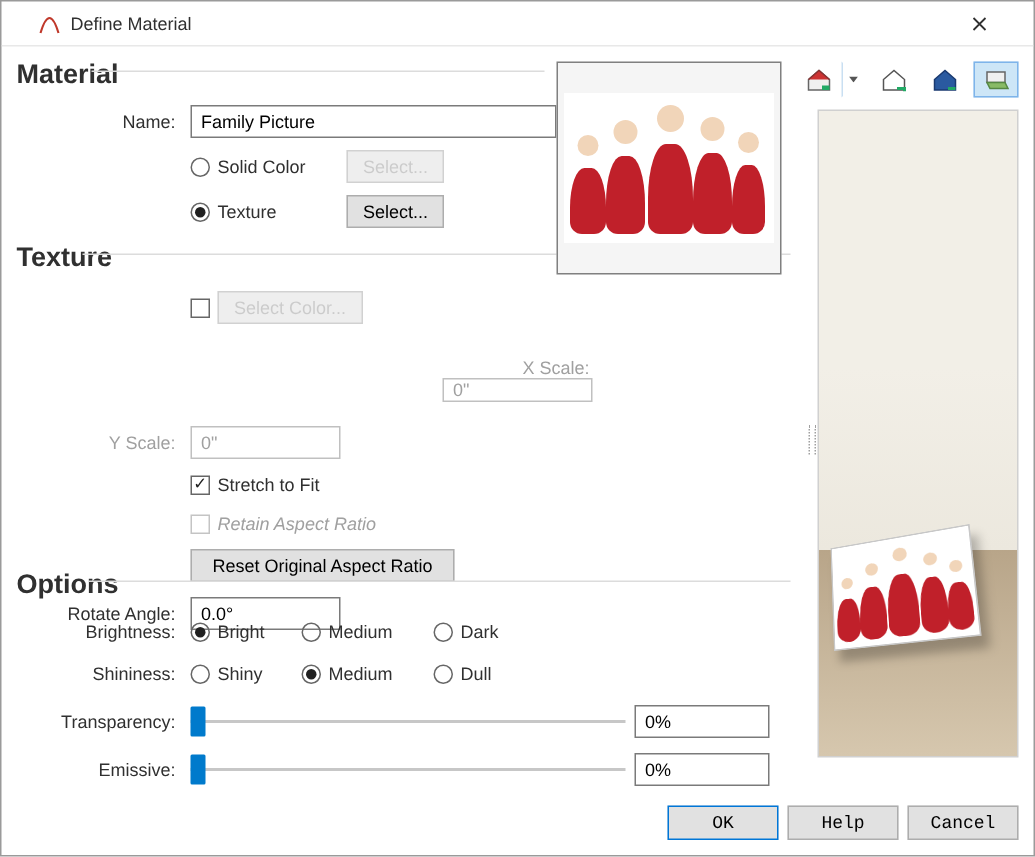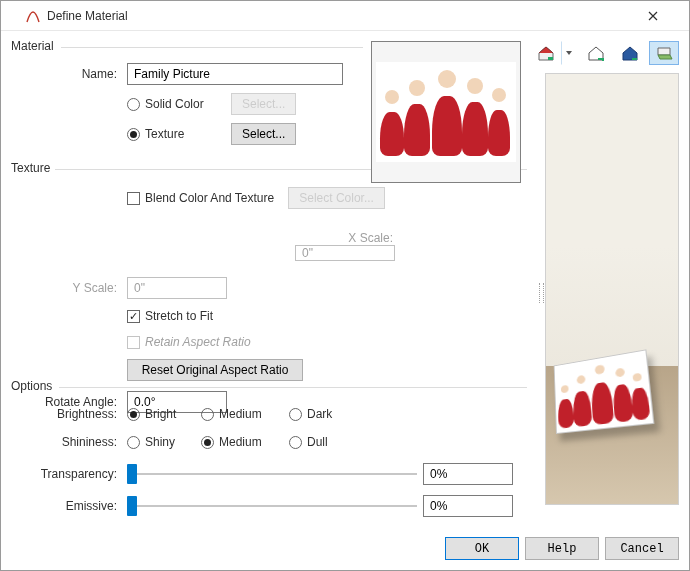--- a/index.html
+++ b/index.html
@@ -4,21 +4,21 @@
 <style>
   :root { --border: #bfbfbf; --light-border: #d8d8d8; --text: #303030; --disabled: #a0a0a0; --btn-face: #e1e1e1; --btn-face-light: #eaeaea; --accent: #0076d7; }
   * { box-sizing: border-box; }
   body { margin:0; padding:0; width:690px; height:571px; font-family: "Segoe UI", Tahoma, sans-serif; font-size:12px; color:var(--text); background:#fff; border:1px solid #9a9a9a; position:relative; }
   .titlebar { height:30px; display:flex; align-items:center; padding:0 24px; border-bottom:1px solid #e8e8e8; }
   .titlebar .app-icon { width:16px; height:16px; margin-right:6px; display:flex; }
   .titlebar .title { flex:1; font-size:12px; }
   .titlebar .close { width:40px; height:30px; display:flex; align-items:center; justify-content:center; margin-right:-8px; }
   .client { position:absolute; top:30px; left:0; right:0; bottom:0; padding:8px 10px; }
   fieldset { border:0; padding:0; margin:0 0 10px 0; position:relative; }
-  .group-title { font-size:12px; color:var(--text); }
+  .group-title { font-size:18px; color:var(--text);font-weight:bold; }
   .group-line { position:absolute; height:1px; background:#dcdcdc; }
   .row { display:flex; align-items:center; height:26px; }
   .lbl { width:116px; text-align:right; padding-right:10px; }
   input[type=text] { height:22px; border:1px solid #7a7a7a; padding:0 6px; font-family:inherit; font-size:12px; outline:none; background:#fff; }
   input[type=text]:disabled { color:var(--disabled); background:#fff; border-color:#c0c0c0; }
   .btn { height:22px; min-width:62px; border:1px solid #adadad; background:var(--btn-face); font-family:inherit; font-size:12px; padding:0 10px; cursor:default; }
   .btn:disabled { opacity:0.55; }
   .btn-main { height:23px; min-width:74px; border:1px solid #adadad; background:var(--btn-face); font-family:Liberation Mono, monospace; font-size:12px; padding:0 10px; }
   .btn-primary { border-color:var(--accent); }
   .radio, .check { width:13px; height:13px; border:1px solid #666; display:inline-flex; align-items:center; justify-content:center; margin-right:5px; flex:none; }
@@ -66,21 +66,21 @@
 </div>
 
 <div class="client">
 
   <fieldset style="height:112px;">
     <span class="group-title">Material</span>
     <div class="group-line" style="top:8px; left:50px; width:302px;"></div>
 
     <div class="row" style="margin-top:8px;">
       <span class="lbl">Name:</span>
-      <input type="text" style="width: 216px;" value="Family Picture">
+      <input type="text" style="width: 244px;" value="Family Picture">
     </div>
     <div class="row" style="margin-top:4px;">
       <span class="lbl"></span>
       <span class="radio"></span>
       <span class="opt-label" style="width:72px;">Solid Color</span>
       <button class="btn" disabled=""><span>Select...</span></button>
     </div>
     <div class="row" style="margin-top:4px;">
       <span class="lbl"></span>
       <span class="radio checked"></span>
@@ -89,21 +89,20 @@
     </div>
   </fieldset>
 
   <fieldset style="height:208px;">
     <span class="group-title">Texture</span>
     <div class="group-line" style="top:8px; left:44px; width:472px;"></div>
 
     <div class="row" style="margin-top:10px;">
       <span class="lbl"></span>
       <span class="check"></span>
-      <span class="opt-label">Blend Color And Texture</span>
       <button class="btn" disabled="" style="min-width:84px;"><span>Select Color...</span></button>
     </div>
     <div class="row" style="margin-top:20px;flex-direction:column;">
       <span class="lbl disabled" style="color:var(--disabled);">X Scale:</span>
       <input type="text" style="width: 100px;" disabled="" value="0&quot;">
     </div>
     <div class="row" style="margin-top:18px;">
       <span class="lbl" style="color:var(--disabled);">Y Scale:</span>
       <input type="text" style="width: 100px;" disabled="" value="0&quot;">
     </div>

